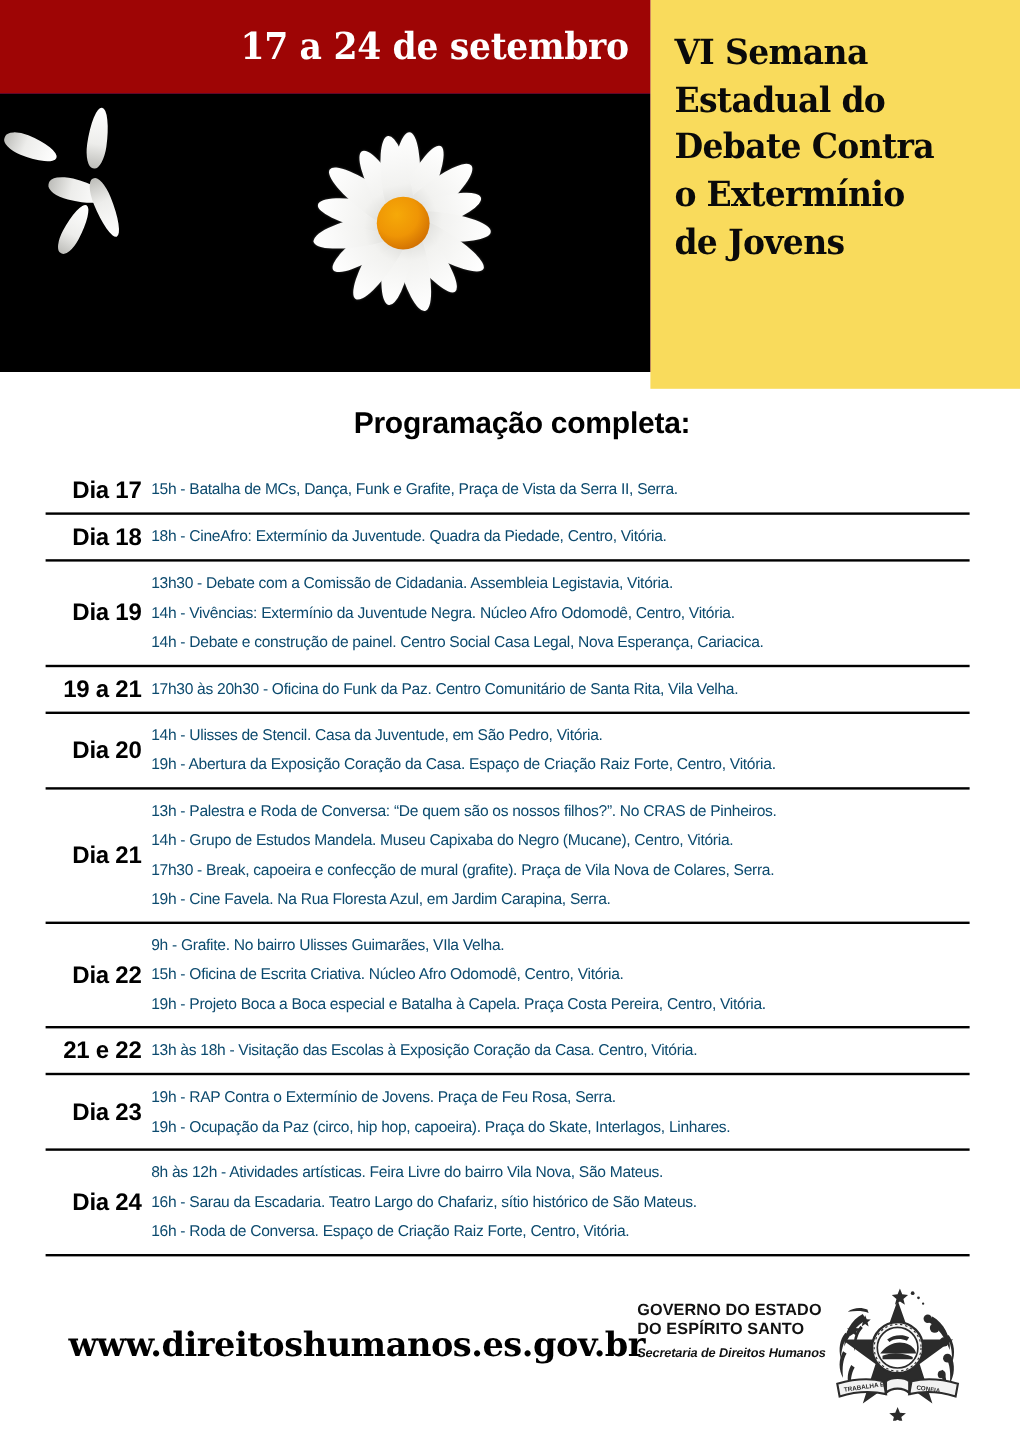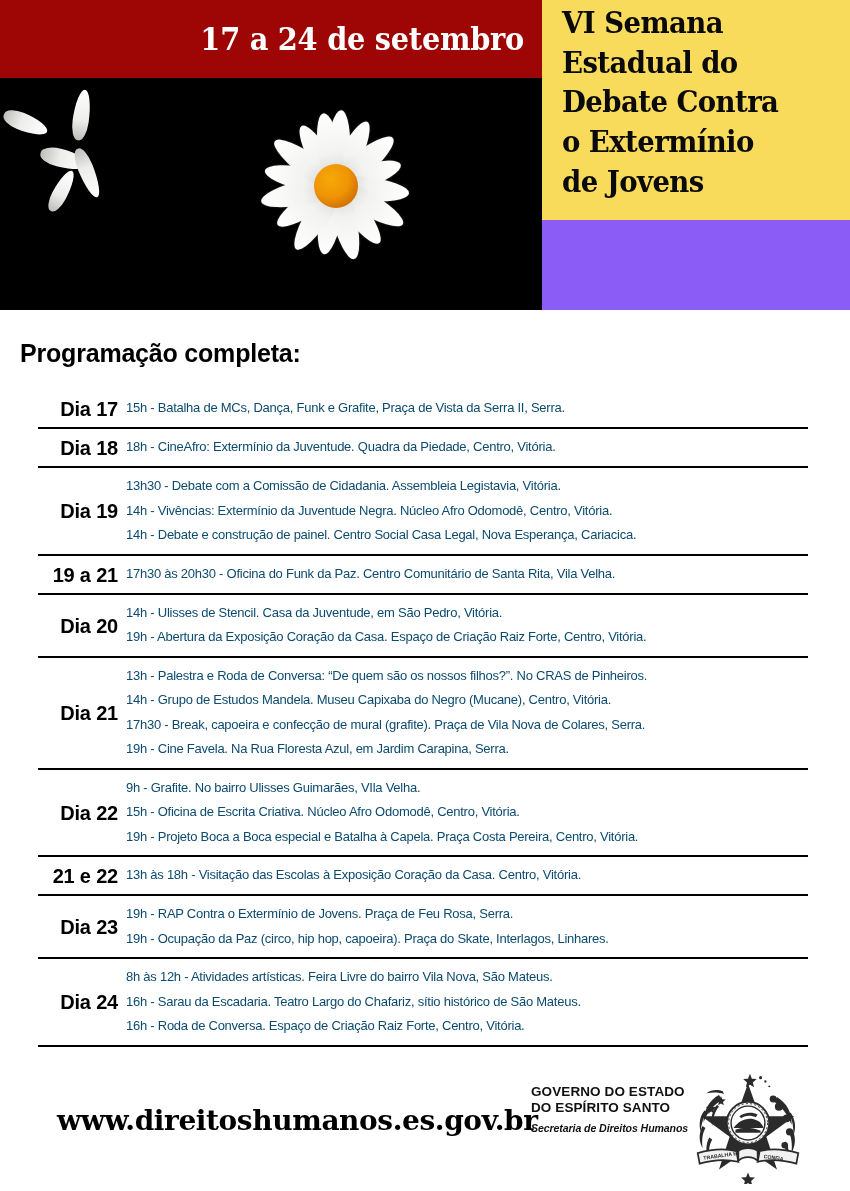--- a/index.html
+++ b/index.html
@@ -14,21 +14,21 @@
     color: #000000;
     overflow: hidden;
     position: relative;
   }
 
   
   .header {
     position: relative;
     width: 850px;
     height: 310px;
-    background: #8b5cf6;
+    background: #a21caf;
   }
   .header-red {
     position: absolute;
     left: 0;
     top: 0;
     width: 542px;
     height: 78px;
     background: #9e0505;
     display: flex;
     align-items: center;
@@ -98,24 +98,24 @@
     border-radius: 50% 50% 46% 46% / 62% 62% 38% 38%;
     background: linear-gradient(to bottom, #ffffff 0%, #ededeb 60%, #bdbdb9 100%);
   }
 
   
   .header-yellow {
     position: absolute;
     left: 542px;
     top: 0;
     width: 308px;
-    height: 220px;
+    height: 324px;
     background: #f9db5c;
     box-sizing: border-box;
-    padding: 4px 10px 0 20px;
+    padding: 24px 10px 0 20px;
   }
   .header-yellow .poster-title {
     font-family: "DejaVu Serif", serif;
     font-weight: bold;
     font-size: 29px;
     line-height: 1.37;
     color: #0a0a0a;
     letter-spacing: -0.6px;
     transform: scaleX(0.95);
     transform-origin: left top;
@@ -128,20 +128,21 @@
     width: 850px;
     padding: 0;
   }
   .section-title {
     font-family: "Liberation Sans", sans-serif;
     font-weight: bold;
     font-size: 25px;
     color: #000;
     margin: 29px 0 0 20px;
     letter-spacing: -0.2px;
+    text-align: center;
   }
 
   .schedule {
     margin: 26px 0 0 0;
     width: 850px;
   }
   .sched-row {
     display: flex;
     align-items: center;
     padding: 6px 0 6px 0;

